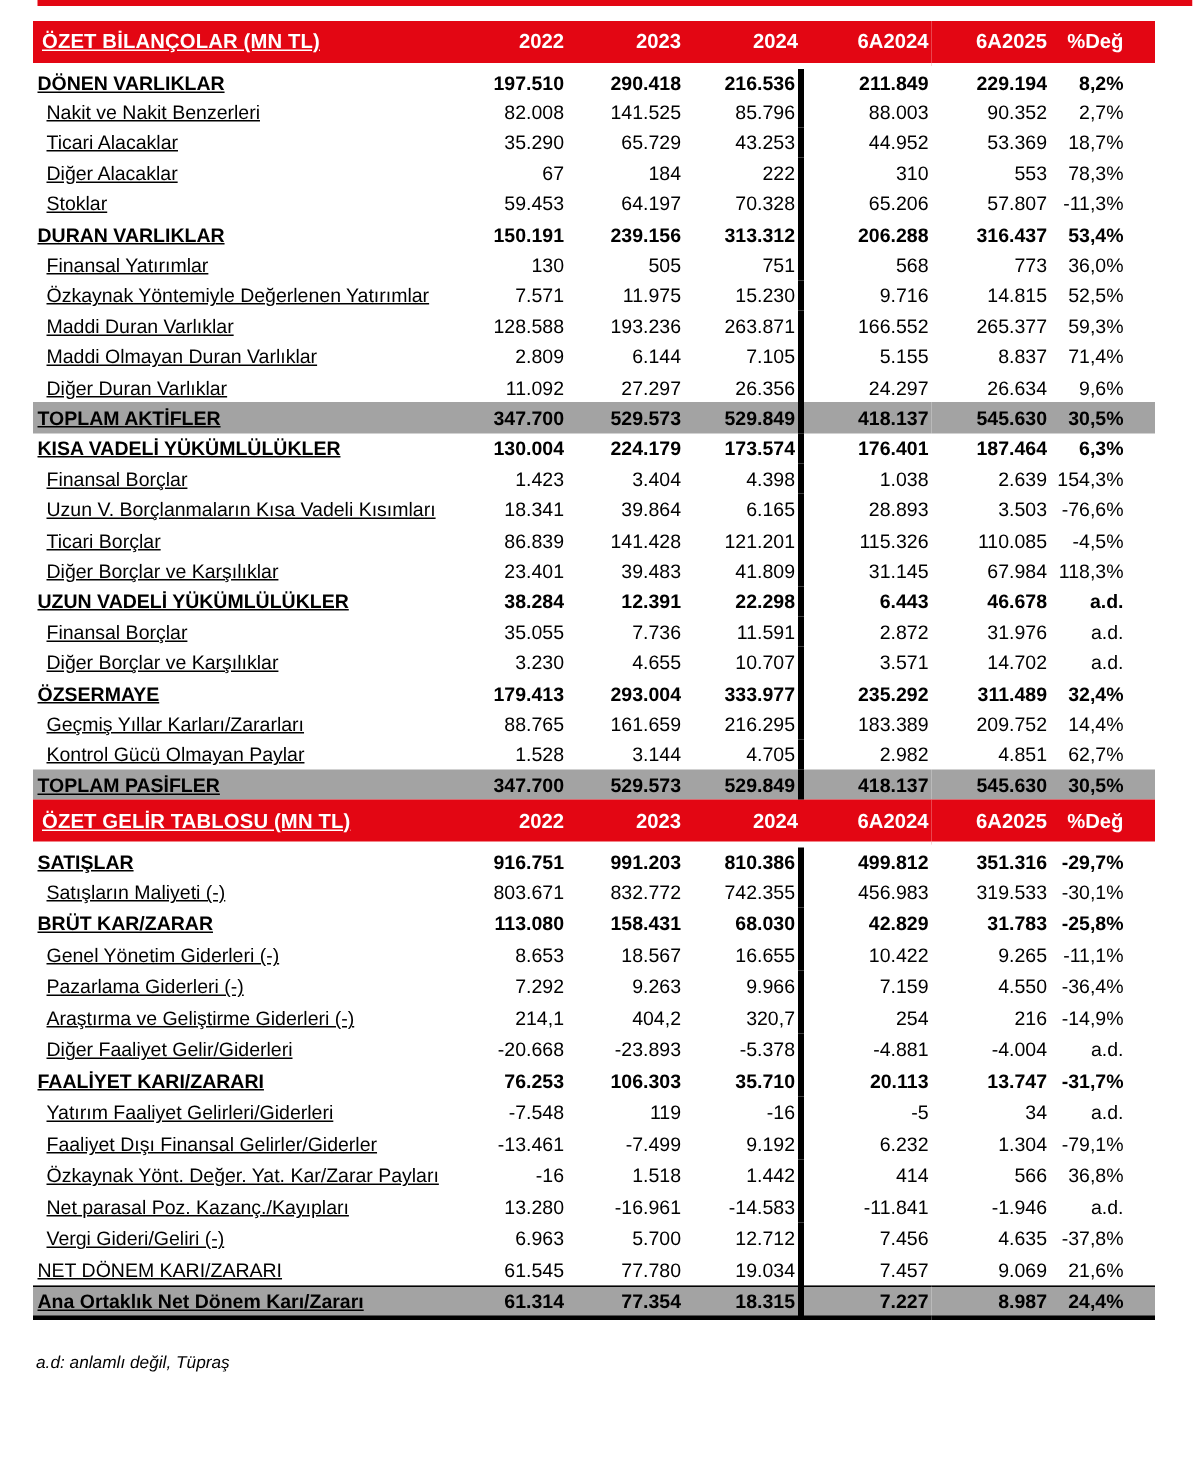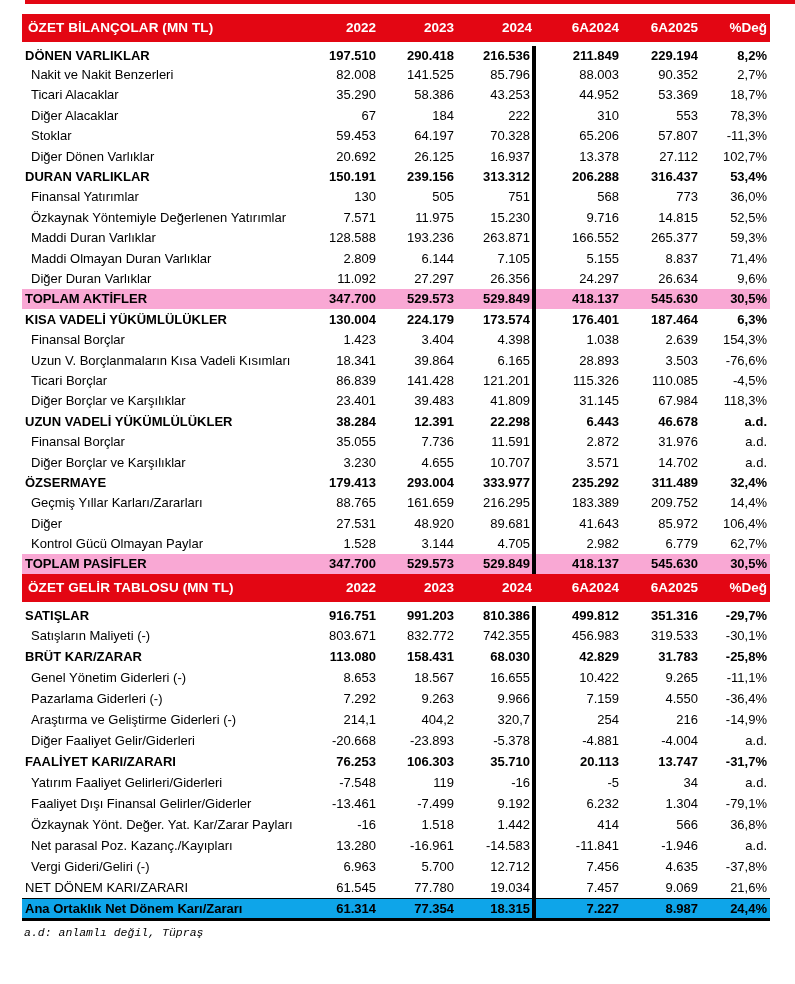--- a/index.html
+++ b/index.html
@@ -29,23 +29,23 @@
     width: 748px;
   }
   td {
     padding: 0;
     font-size: 13px;
     line-height: 1;
     white-space: nowrap;
     overflow: visible;
     vertical-align: middle;
   }
-  .c-label { text-align: left; padding-left: 3px; }
+  .c-label { text-align: left; padding-left: 3px; text-decoration: underline; }
   .c-num   { text-align: right; padding-right: 2px; }
-  td.last  { padding-right: 3px; }
+  td.last  { padding-right: 21px; }
 
   tr.head-row {
     background: #E30613;
     color: #ffffff;
     height: 30px;
   }
   tr.head-row td {
     font-weight: bold;
     font-size: 13.5px;
     border-bottom: 4px solid #ffffff;
@@ -53,37 +53,36 @@
   tr.head-row td.c-label { padding-left: 6px; letter-spacing: 0.1px; }
 
   tr.data-bal { height: 20.4px; }
   tr.data-inc { height: 21px; margin-left: 36px; }
 
   tr.row-section td { font-weight: bold; }
   tr.row-item  td.c-label { padding-left: 9px; }
   tr.row-plain td { font-weight: normal; }
   tr.row-total td {
     font-weight: bold;
-    background: #f9a8d4;
+    background: #a3a3a3;
   }
   tr.row-grand td {
     font-weight: bold;
-    background: #0ea5e9;
+    background: #a3a3a3;
     border-top: 1px solid #000;
     border-bottom: 3px solid #000;
   }
   td.vdiv { border-right: 4px solid #000; }
 
   .footnote {
-    margin-top: 5px;
+    margin-top: 23px;
     padding-left: 2px;
     font-size: 11.5px;
     font-style: italic;
     color: #000;
-    font-family: Liberation Mono, monospace;
   }
 </style>
 </head>
 <body>
 
 <div class="top-strip"></div>
 
 <div class="page">
   <table class="fin-table">
     <colgroup>
@@ -119,21 +118,21 @@
           <td class="c-num">82.008</td>
           <td class="c-num">141.525</td>
           <td class="c-num vdiv">85.796</td>
           <td class="c-num">88.003</td>
           <td class="c-num">90.352</td>
           <td class="c-num last">2,7%</td>
         </tr>
         <tr class="data-bal row-item">
           <td class="c-label">Ticari Alacaklar</td>
           <td class="c-num">35.290</td>
-          <td class="c-num">58.386</td>
+          <td class="c-num">65.729</td>
           <td class="c-num vdiv">43.253</td>
           <td class="c-num">44.952</td>
           <td class="c-num">53.369</td>
           <td class="c-num last">18,7%</td>
         </tr>
         <tr class="data-bal row-item">
           <td class="c-label">Diğer Alacaklar</td>
           <td class="c-num">67</td>
           <td class="c-num">184</td>
           <td class="c-num vdiv">222</td>
@@ -142,29 +141,20 @@
           <td class="c-num last">78,3%</td>
         </tr>
         <tr class="data-bal row-item">
           <td class="c-label">Stoklar</td>
           <td class="c-num">59.453</td>
           <td class="c-num">64.197</td>
           <td class="c-num vdiv">70.328</td>
           <td class="c-num">65.206</td>
           <td class="c-num">57.807</td>
           <td class="c-num last">-11,3%</td>
-        </tr>
-        <tr class="data-bal row-item">
-          <td class="c-label">Diğer Dönen Varlıklar</td>
-          <td class="c-num">20.692</td>
-          <td class="c-num">26.125</td>
-          <td class="c-num vdiv">16.937</td>
-          <td class="c-num">13.378</td>
-          <td class="c-num">27.112</td>
-          <td class="c-num last">102,7%</td>
         </tr>
         <tr class="data-bal row-section">
           <td class="c-label">DURAN VARLIKLAR</td>
           <td class="c-num">150.191</td>
           <td class="c-num">239.156</td>
           <td class="c-num vdiv">313.312</td>
           <td class="c-num">206.288</td>
           <td class="c-num">316.437</td>
           <td class="c-num last">53,4%</td>
         </tr>
@@ -306,35 +296,26 @@
         <tr class="data-bal row-item">
           <td class="c-label">Geçmiş Yıllar Karları/Zararları</td>
           <td class="c-num">88.765</td>
           <td class="c-num">161.659</td>
           <td class="c-num vdiv">216.295</td>
           <td class="c-num">183.389</td>
           <td class="c-num">209.752</td>
           <td class="c-num last">14,4%</td>
         </tr>
         <tr class="data-bal row-item">
-          <td class="c-label">Diğer</td>
-          <td class="c-num">27.531</td>
-          <td class="c-num">48.920</td>
-          <td class="c-num vdiv">89.681</td>
-          <td class="c-num">41.643</td>
-          <td class="c-num">85.972</td>
-          <td class="c-num last">106,4%</td>
-        </tr>
-        <tr class="data-bal row-item">
           <td class="c-label">Kontrol Gücü Olmayan Paylar</td>
           <td class="c-num">1.528</td>
           <td class="c-num">3.144</td>
           <td class="c-num vdiv">4.705</td>
           <td class="c-num">2.982</td>
-          <td class="c-num">6.779</td>
+          <td class="c-num">4.851</td>
           <td class="c-num last">62,7%</td>
         </tr>
         <tr class="data-bal row-total">
           <td class="c-label">TOPLAM PASİFLER</td>
           <td class="c-num">347.700</td>
           <td class="c-num">529.573</td>
           <td class="c-num vdiv">529.849</td>
           <td class="c-num">418.137</td>
           <td class="c-num">545.630</td>
           <td class="c-num last">30,5%</td>

